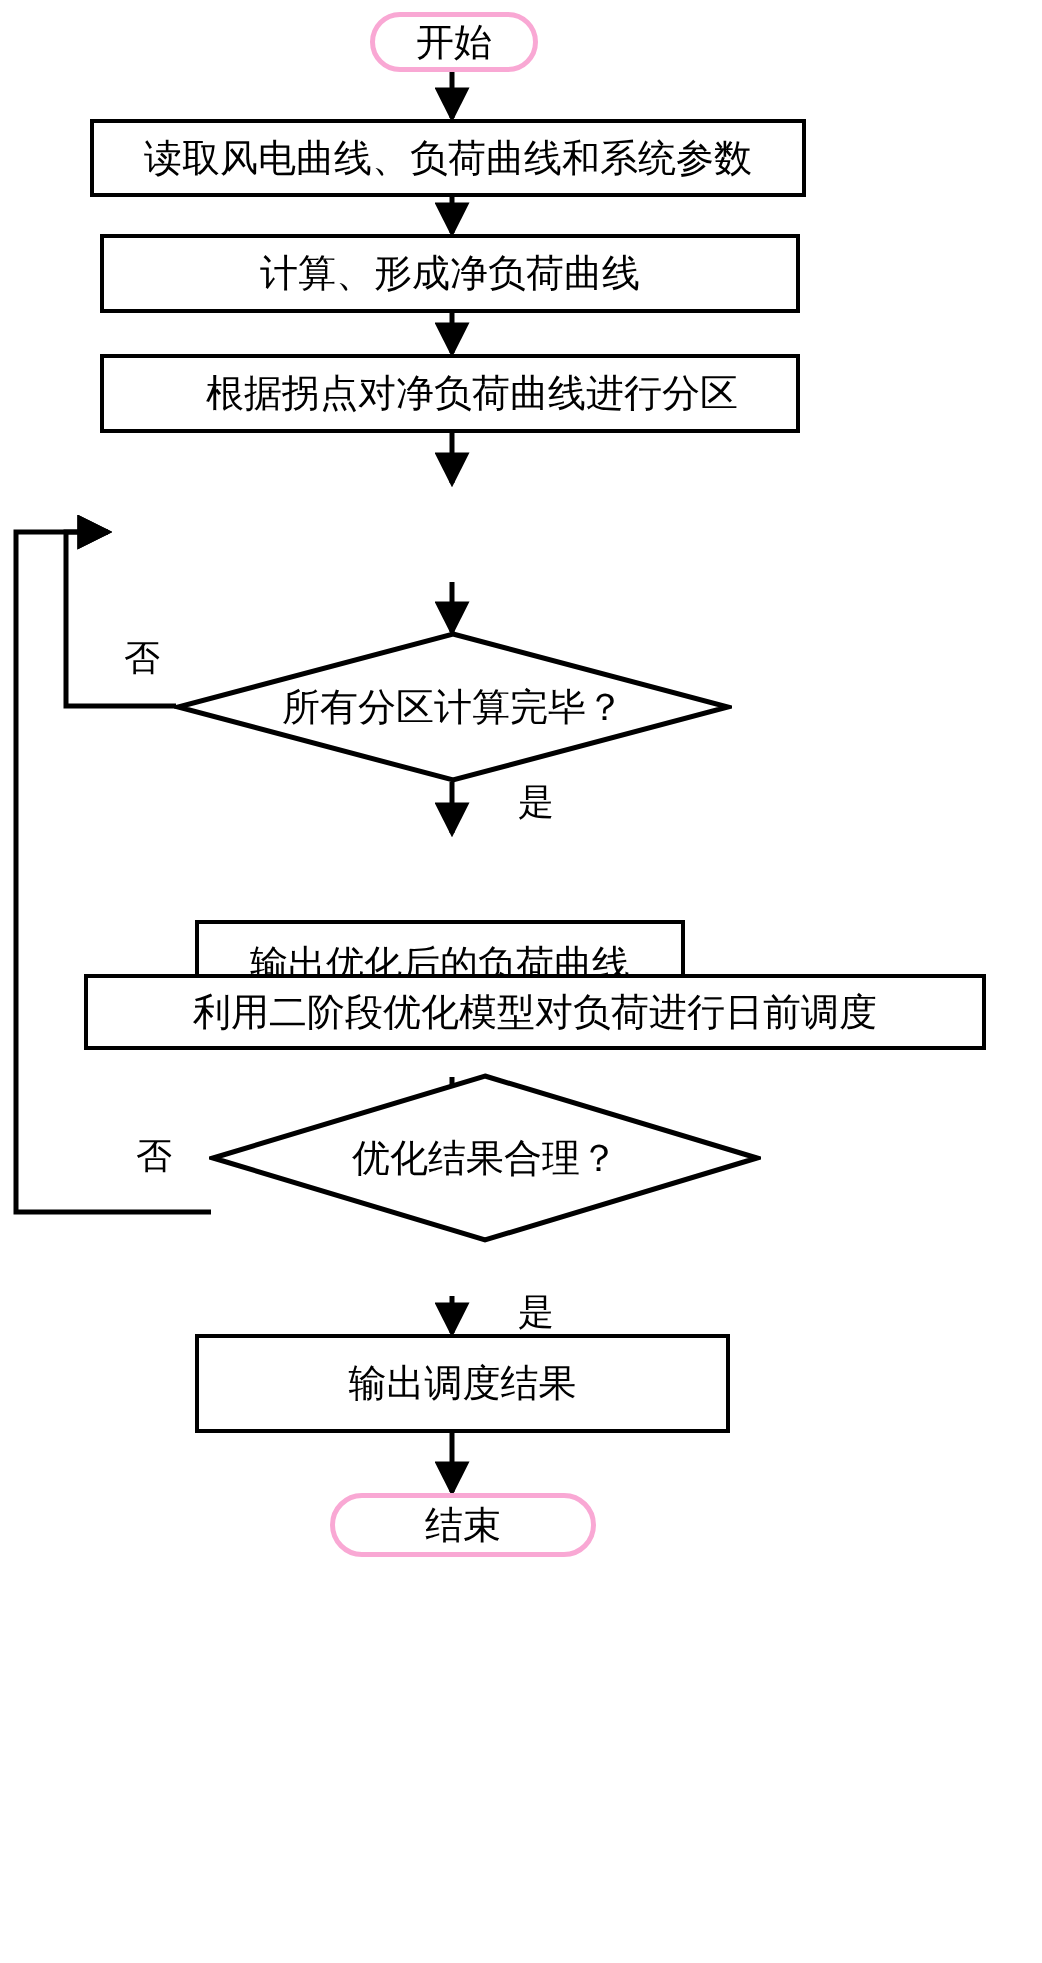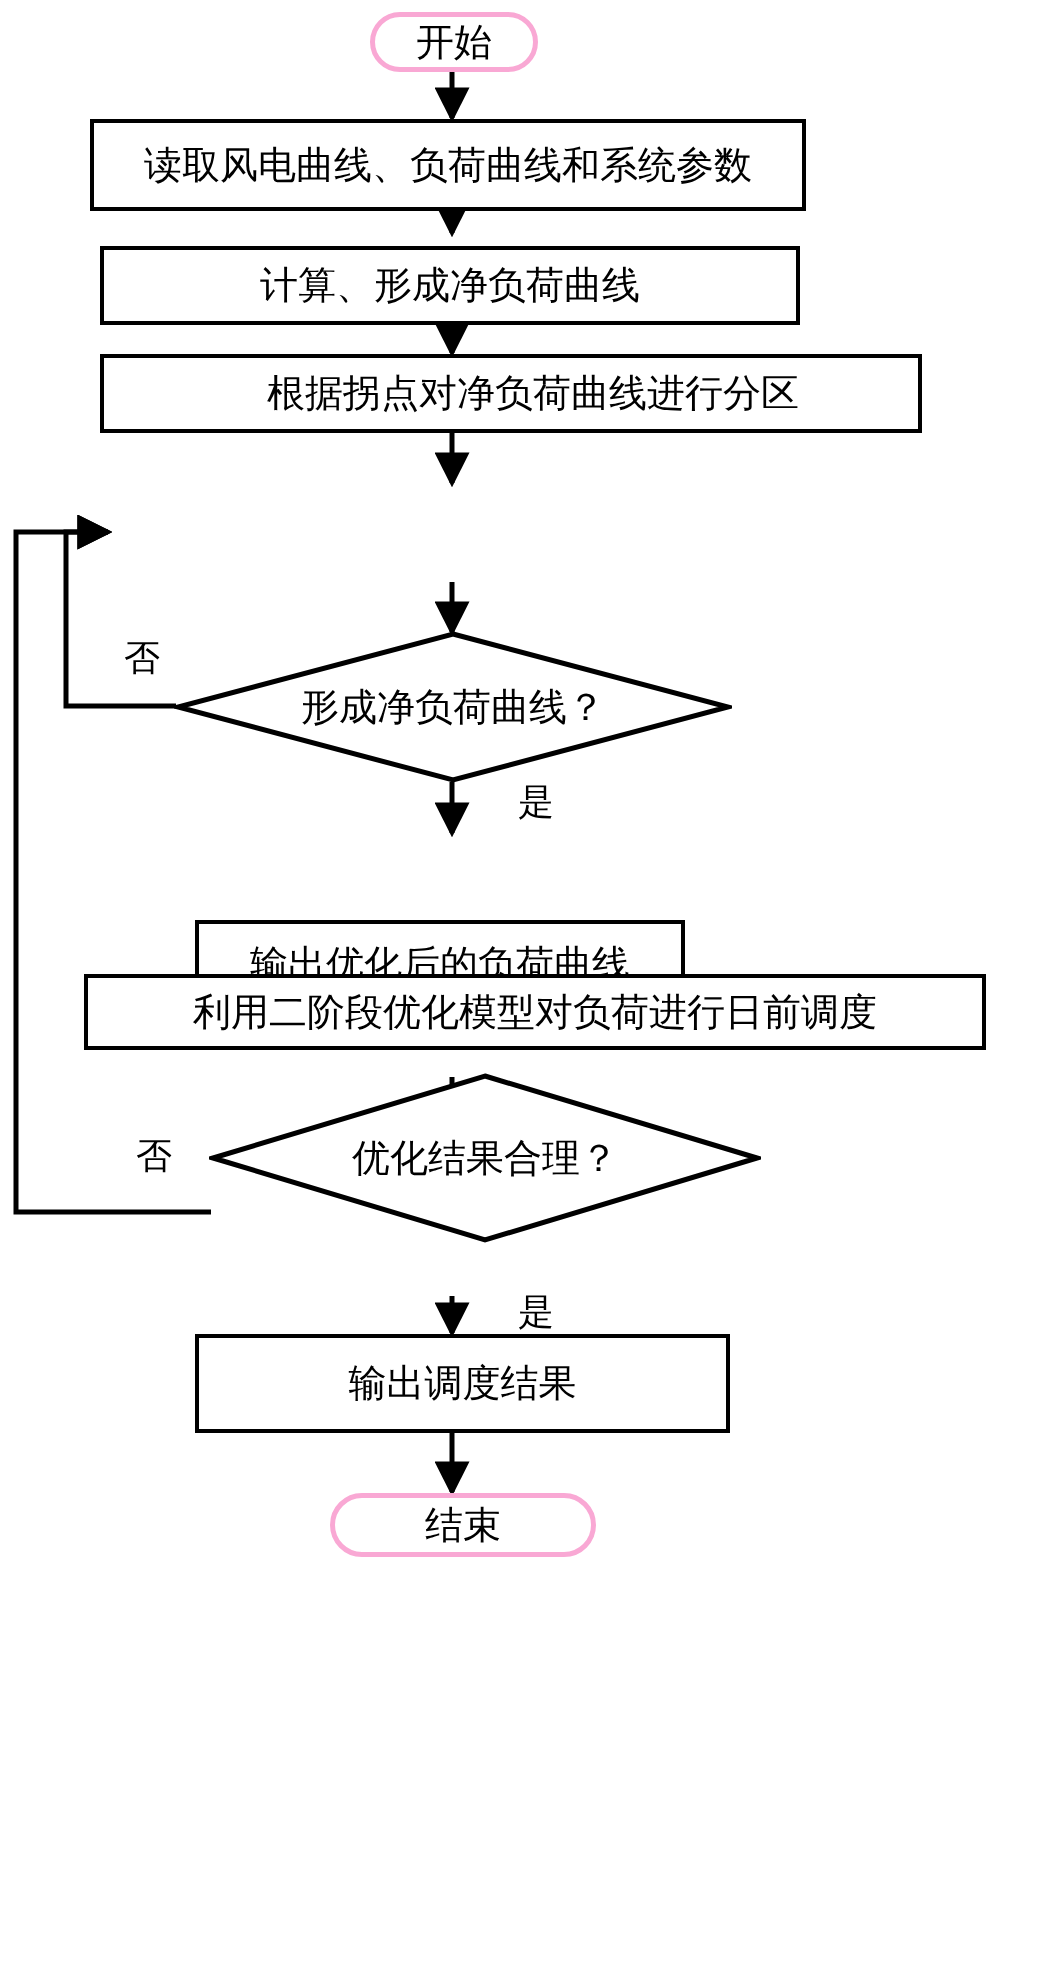--- a/index.html
+++ b/index.html
@@ -110,32 +110,32 @@
       <path d="M 211 1212 L 16 1212 L 16 532 L 108 532" marker-end="url(#arrow)"></path>
 
       <line x1="452" y1="1296" x2="452" y2="1333" marker-end="url(#arrow)"></line>
 
       <line x1="452" y1="1422" x2="452" y2="1492" marker-end="url(#arrow)"></line>
     </g>
   </svg>
 
   <div class="node term t-38" style="left:370px; top:12px; width:168px; height:60px;">开始</div>
 
-  <div class="node proc t-38" style="left:90px; top:119px; width:716px; height:92px;">读取风电曲线、负荷曲线和系统参数</div>
+  <div class="node proc t-38" style="left:90px; top:119px; width:716px; height:78px;">读取风电曲线、负荷曲线和系统参数</div>
 
-  <div class="node proc t-38" style="left:100px; top:234px; width:700px; height:79px;margin-top:12px;">计算、形成净负荷曲线</div>
+  <div class="node proc t-38" style="left:100px; top:234px; width:700px; height:79px;">计算、形成净负荷曲线</div>
 
-  <div class="node proc t-38" style="left:100px; top:354px; width:822px; height:79px;padding-left:44px;">根据拐点对净负荷曲线进行分区</div>
+  <div class="node proc t-38" style="left:100px; top:354px; width:700px; height:79px;padding-left:44px;">根据拐点对净负荷曲线进行分区</div>
 
 
   <div class="diamond-wrap" style="left:174px; top:630px; width:558px; height:154px;">
     <svg viewBox="0 0 558 154" width="558" height="154" xmlns="http://www.w3.org/2000/svg">
       <polygon points="279,4 554,77 279,150 4,77" fill="#fff" stroke="#000" stroke-width="5"></polygon>
     </svg>
-    <div class="diamond-label t-38">形成净负荷曲线？</div>
+    <div class="diamond-label t-38">所有分区计算完毕？</div>
   </div>
 
   <div class="node proc t-38" style="left:195px; top:880px; width:490px; height:89px;margin-top:40px;">输出优化后的负荷曲线</div>
 
   <div class="node proc t-38" style="left:84px; top:974px; width:902px; height:76px;text-align:center;">利用二阶段优化模型对负荷进行日前调度</div>
 
   <div class="diamond-wrap" style="left:209px; top:1072px; width:552px; height:172px;">
     <svg viewBox="0 0 552 172" width="552" height="172" xmlns="http://www.w3.org/2000/svg">
       <polygon points="276,4 548,86 276,168 4,86" fill="#fff" stroke="#000" stroke-width="5"></polygon>
     </svg>

